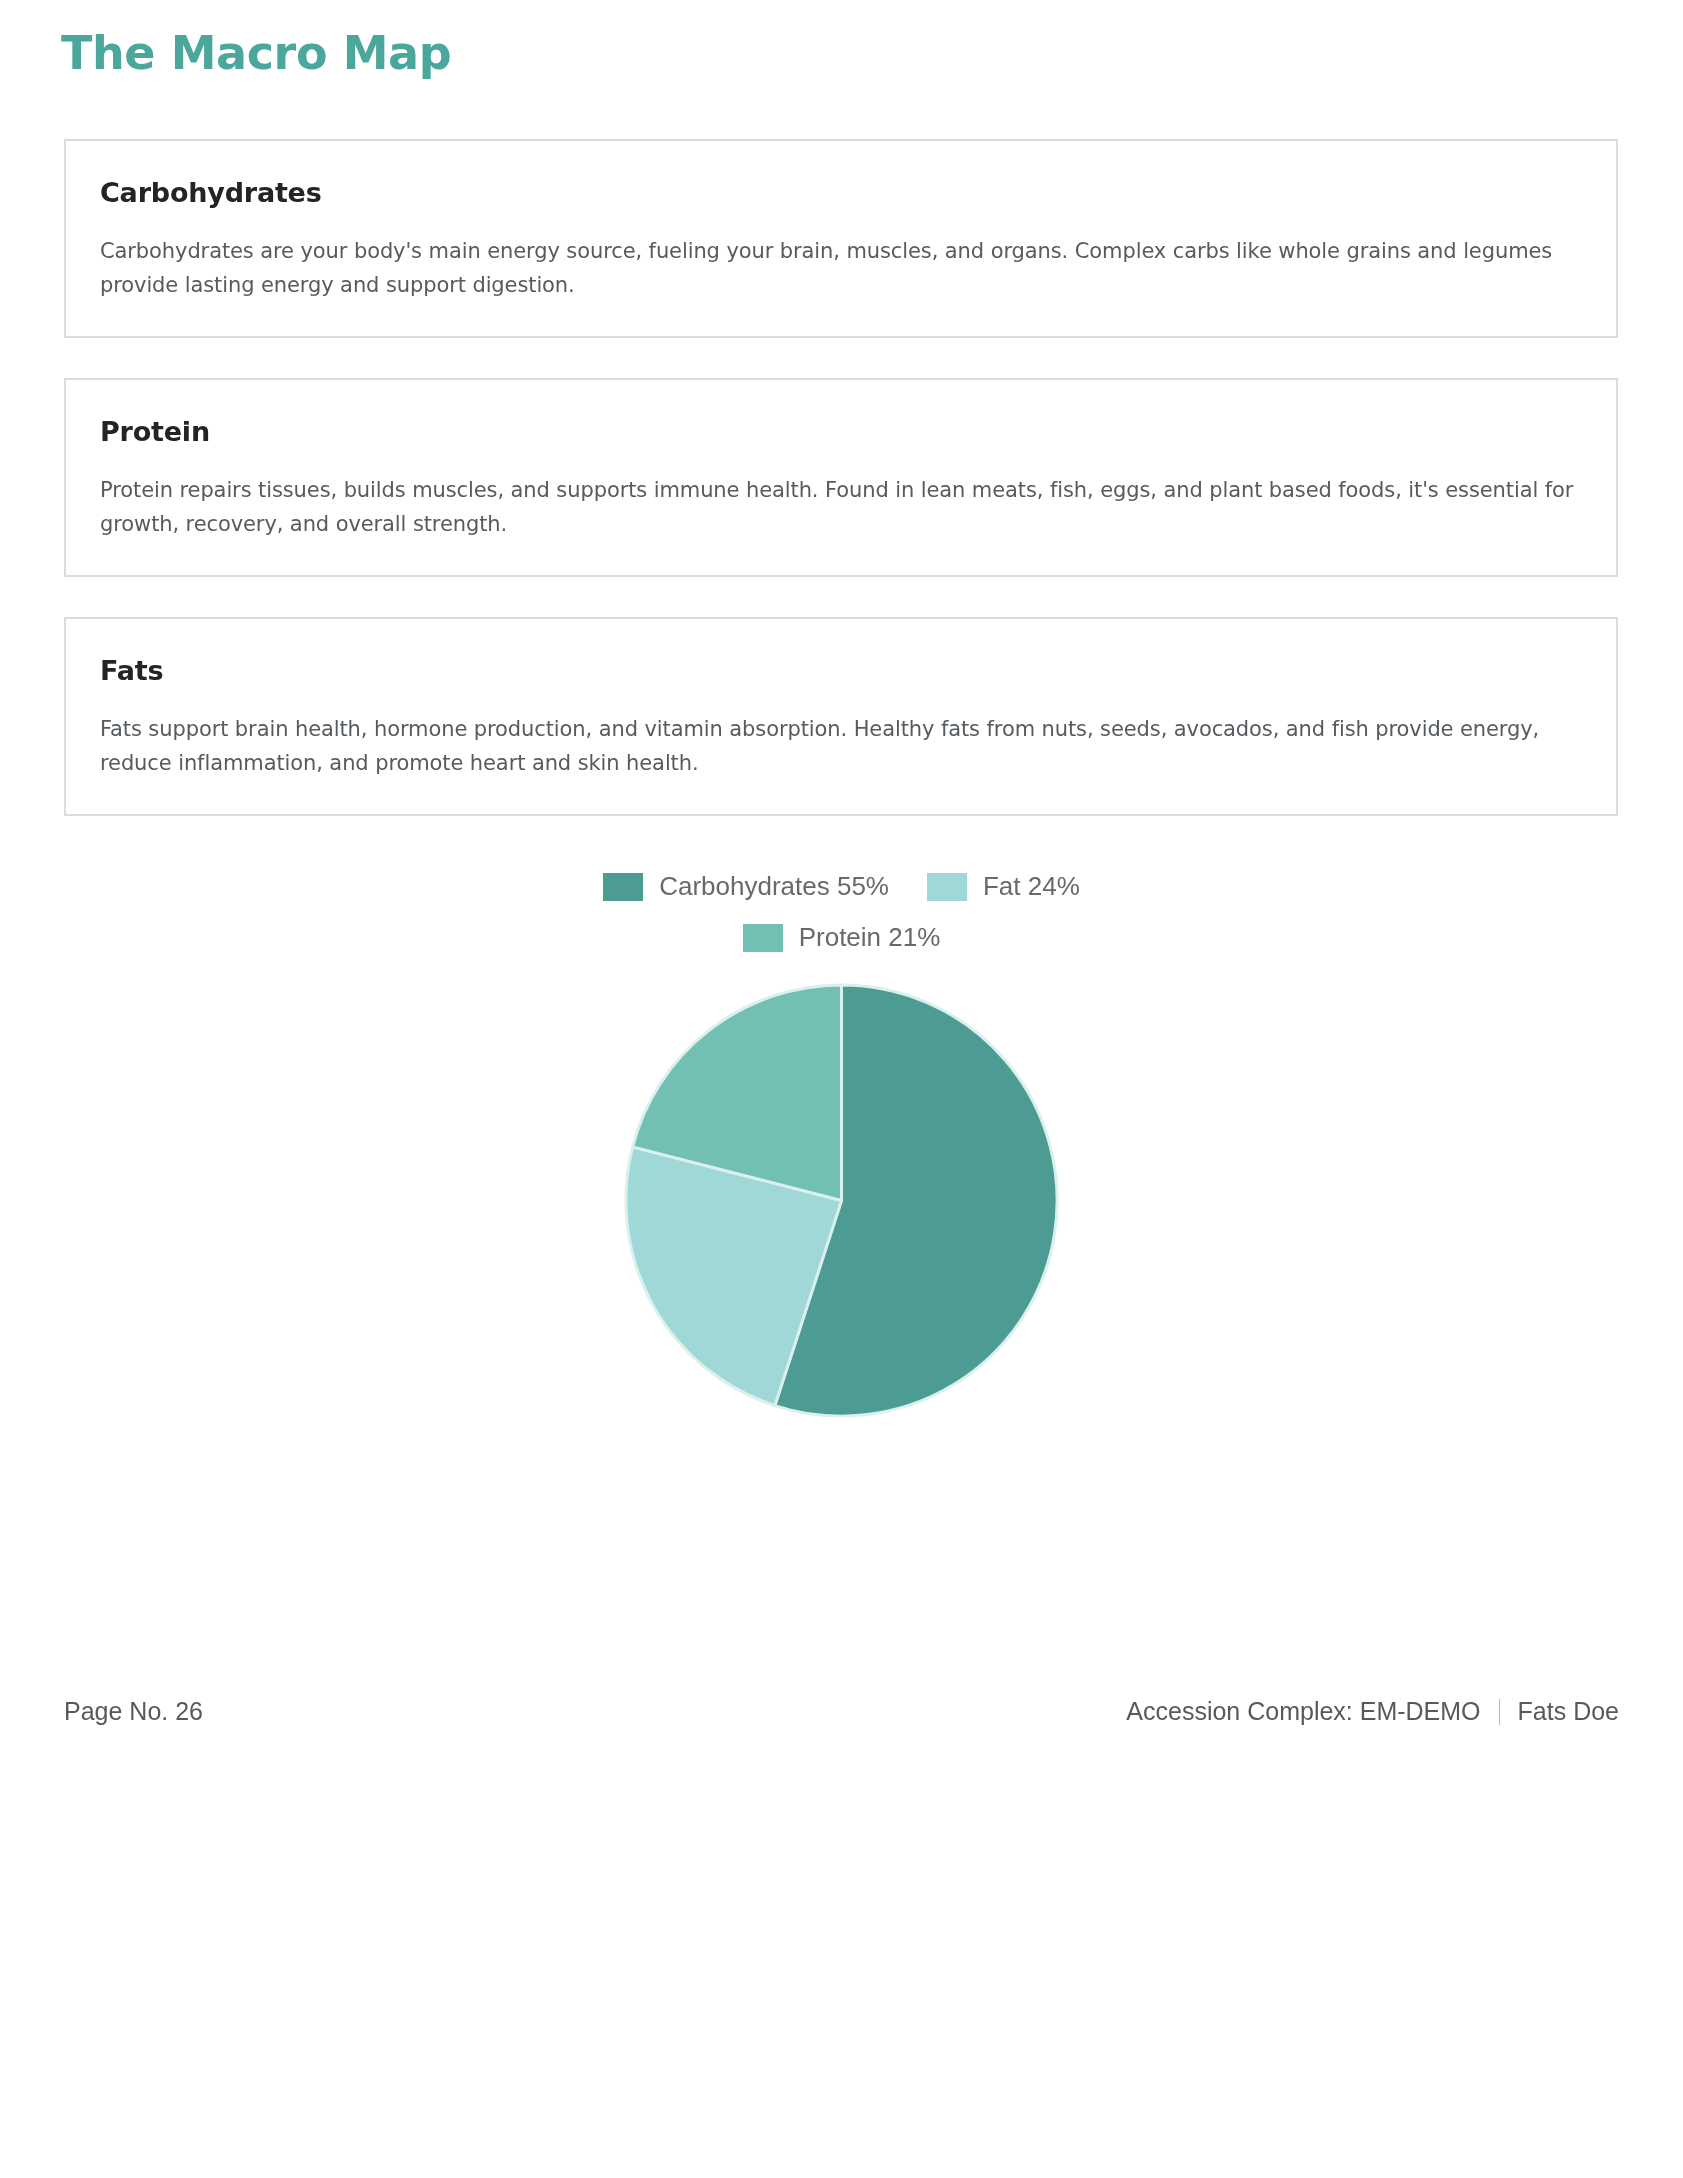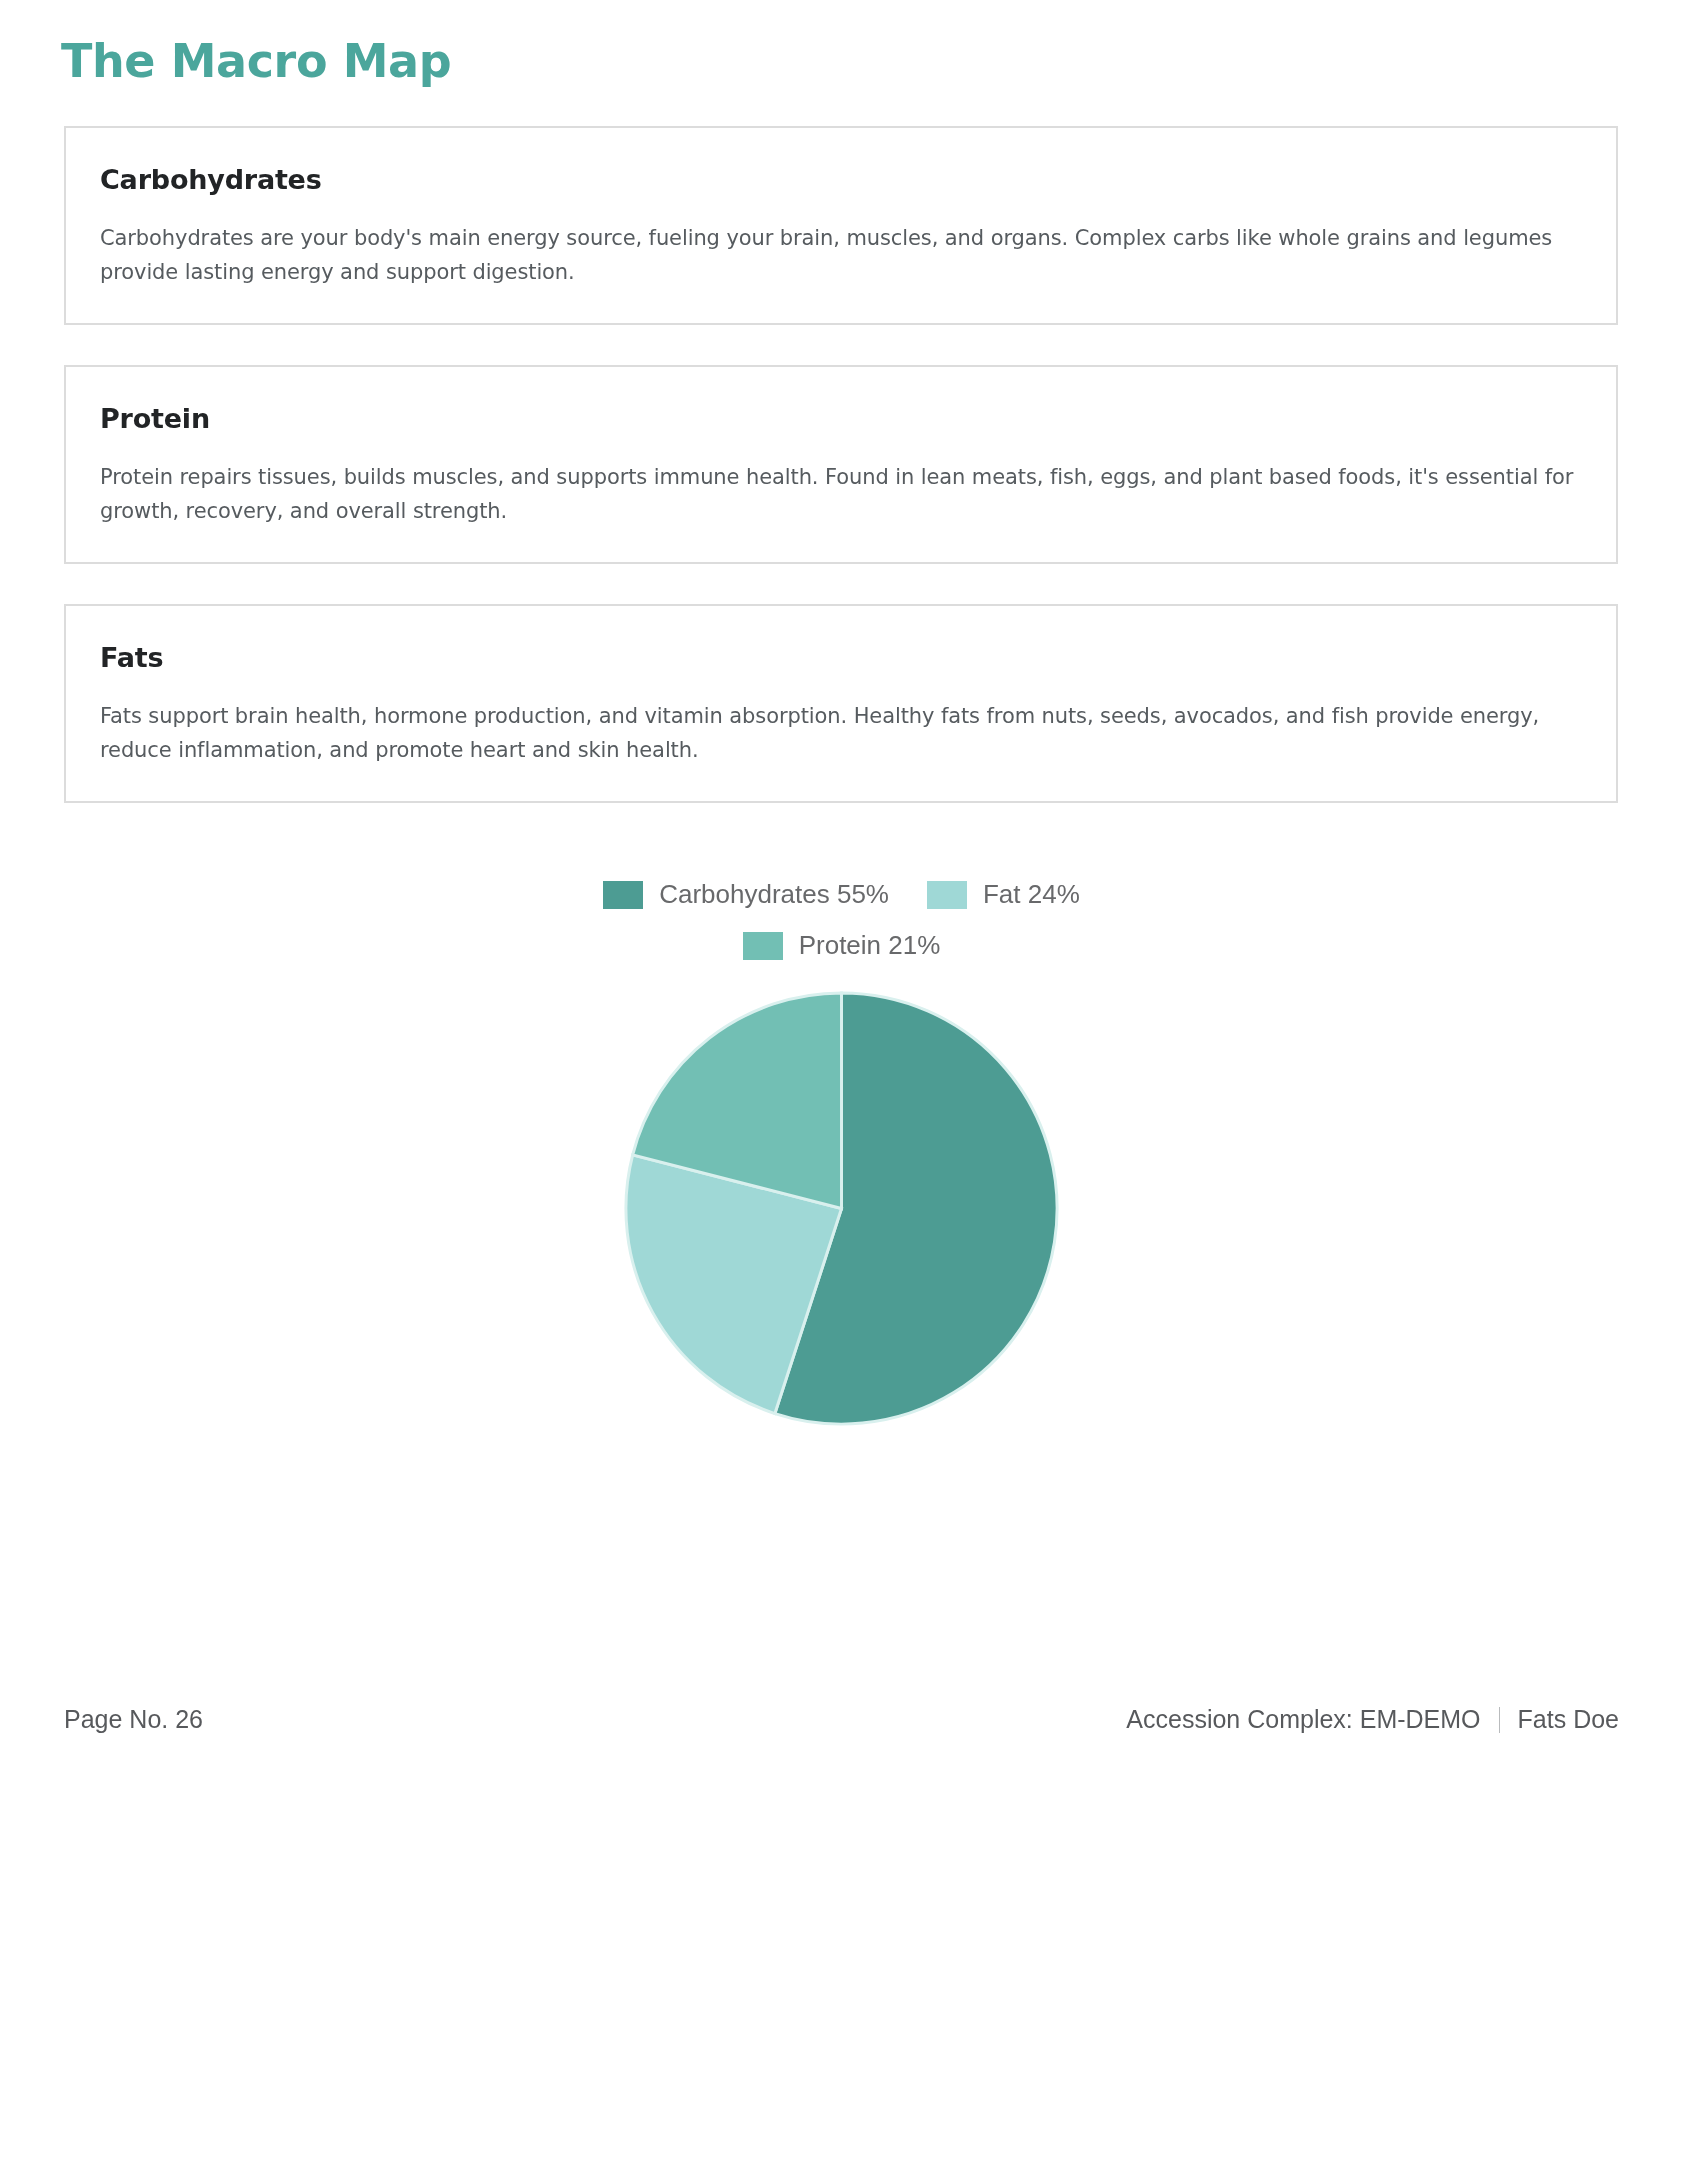--- a/index.html
+++ b/index.html
@@ -15,40 +15,39 @@
     position: relative;
     overflow: hidden;
   }
 
   .page {
     position: absolute;
     inset: 0;
     width: 1683px;
     height: 1799px;
     background: #ffffff;
-    margin-top: 8px;
   }
 
   
   .page-title {
     position: absolute;
     left: 61px;
     top: 26px;
     font-size: 46px;
     font-weight: 700;
     letter-spacing: -0.4px;
     color: #4BA69C;
     font-family: "DejaVu Sans", sans-serif;
   }
 
   
   .cards {
     position: absolute;
     left: 64px;
-    top: 118px;
+    top: 139px;
     width: 1554px;
   }
 
   .card {
     border: 2px solid #DCDCDC;
     background: #ffffff;
     padding: 36px 34px 34px 34px;
     margin-bottom: 40px;
   }
 

